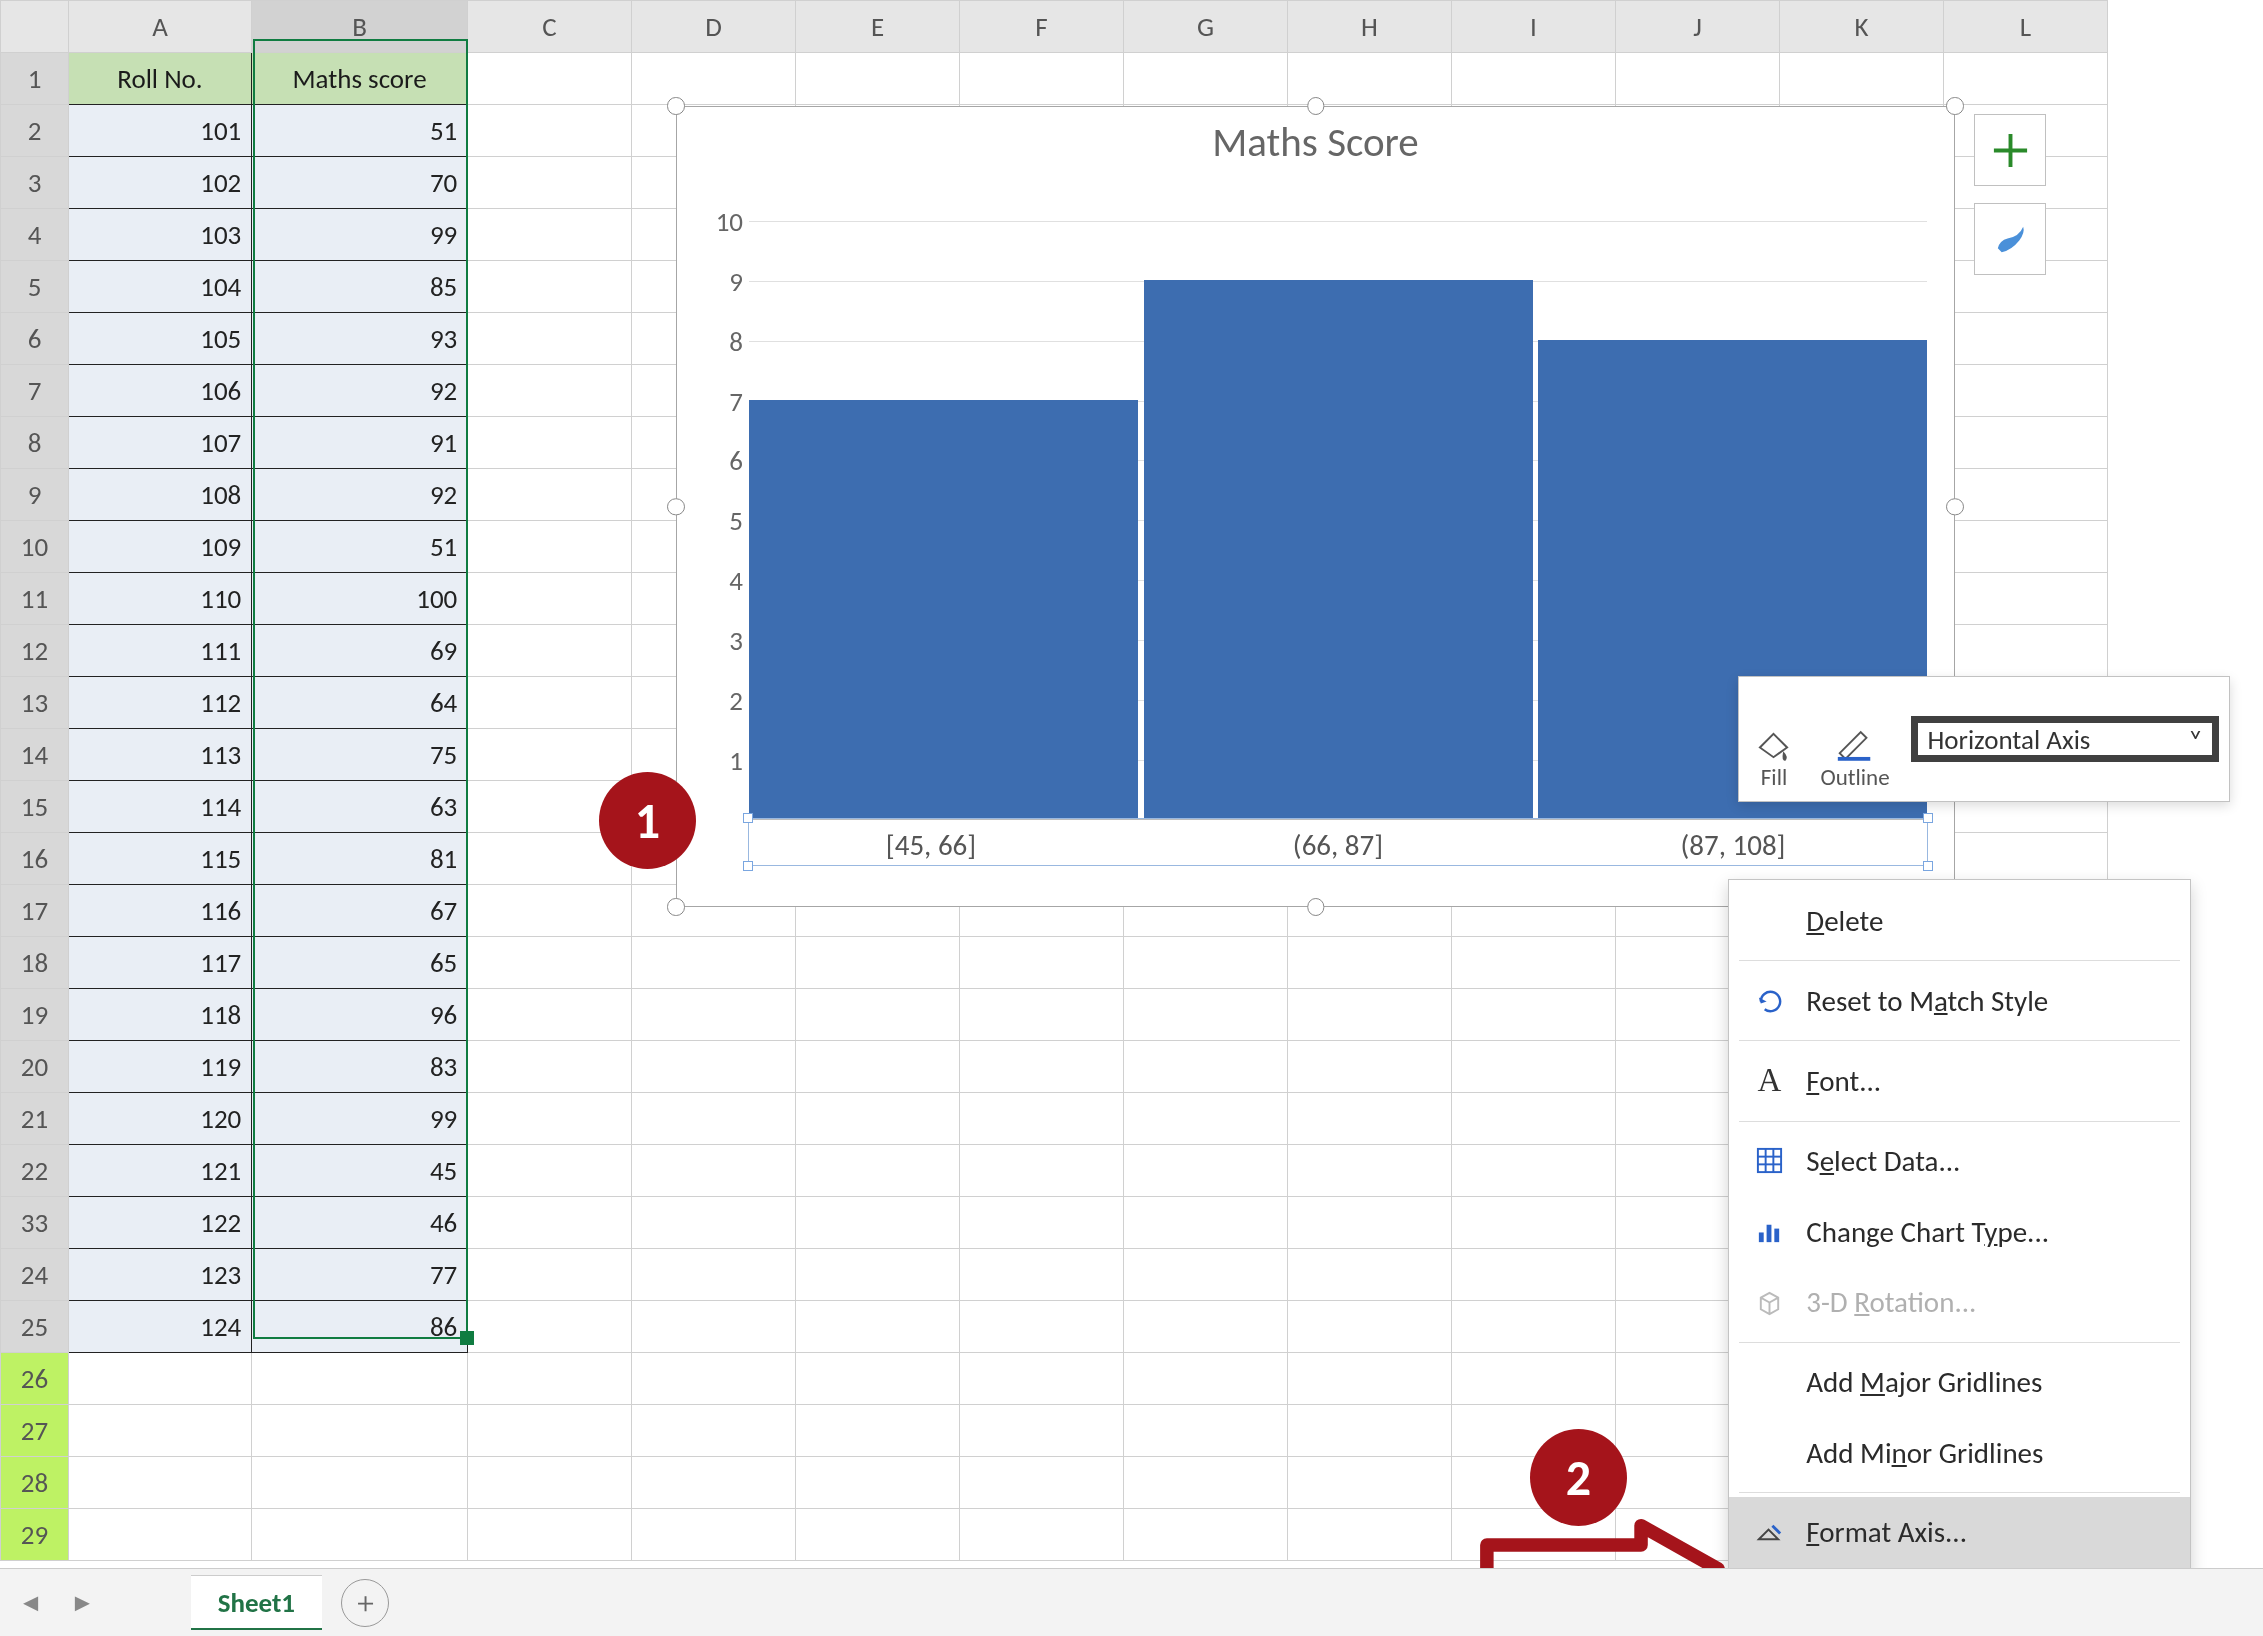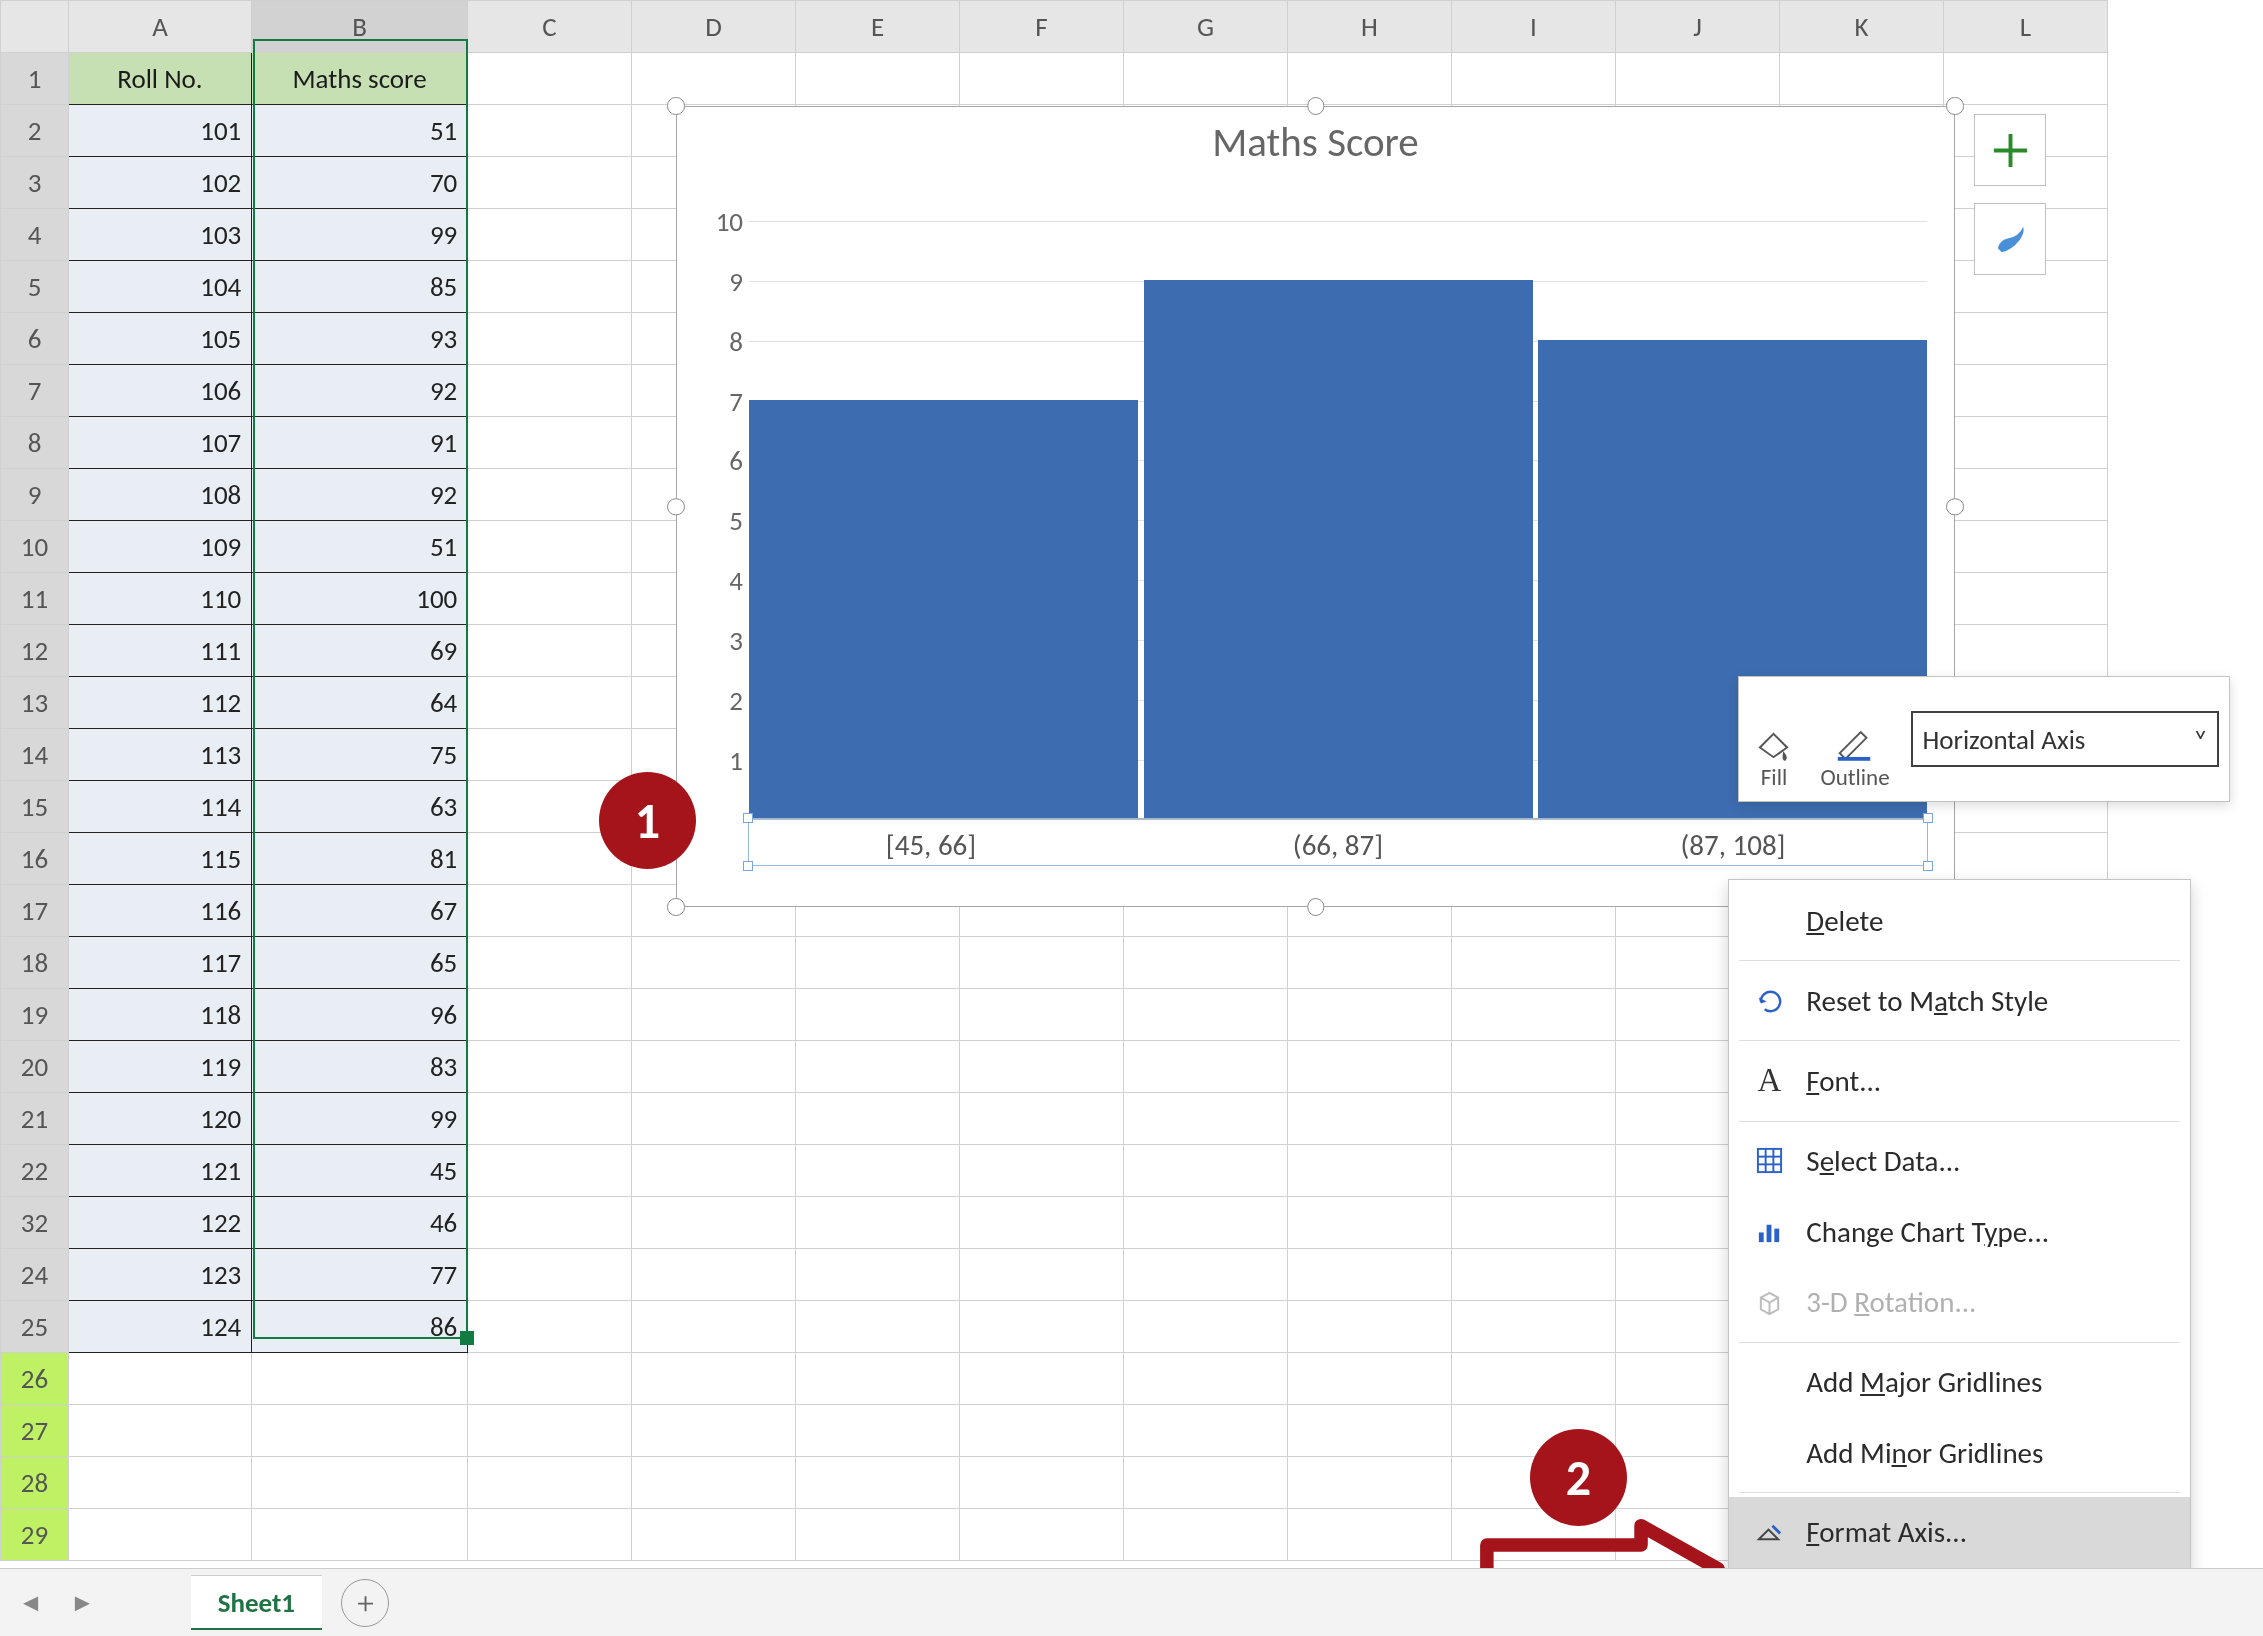--- a/index.html
+++ b/index.html
@@ -167,22 +167,22 @@
     justify-content: flex-end;
     font-size: 23px;
     color: #555;
     padding: 3.9px 5.8px;
   }
   .mini-sel {
     flex: 1;
     display: flex; align-items: center;
     font-size: 27px;
     color: #333;
-    border: 2px solid #404040;
-    height: 56px;
+    border: 7px solid #404040;
+    height: 46px;
     margin: auto 0;
     padding: 0 9.7px;
   }
 
   
   .ctx-menu {
     position: absolute;
     top: 879px; left: 1728px;
     width: 463px;
     background: #fff;
@@ -621,21 +621,21 @@
           <td class="empty-cell"></td>
           <td class="empty-cell"></td>
           <td class="empty-cell"></td>
           <td class="empty-cell"></td>
           <td class="empty-cell"></td>
           <td class="empty-cell"></td>
           <td class="empty-cell"></td>
           <td class="empty-cell"></td>
         </tr>
         <tr>
-          <th class="row-header sel">32</th>
+          <th class="row-header sel">33</th>
           <td class="cell-a">122</td>
           <td class="cell-b">46</td>
           <td class="empty-cell"></td>
           <td class="empty-cell"></td>
           <td class="empty-cell"></td>
           <td class="empty-cell"></td>
           <td class="empty-cell"></td>
           <td class="empty-cell"></td>
           <td class="empty-cell"></td>
           <td class="empty-cell"></td>

